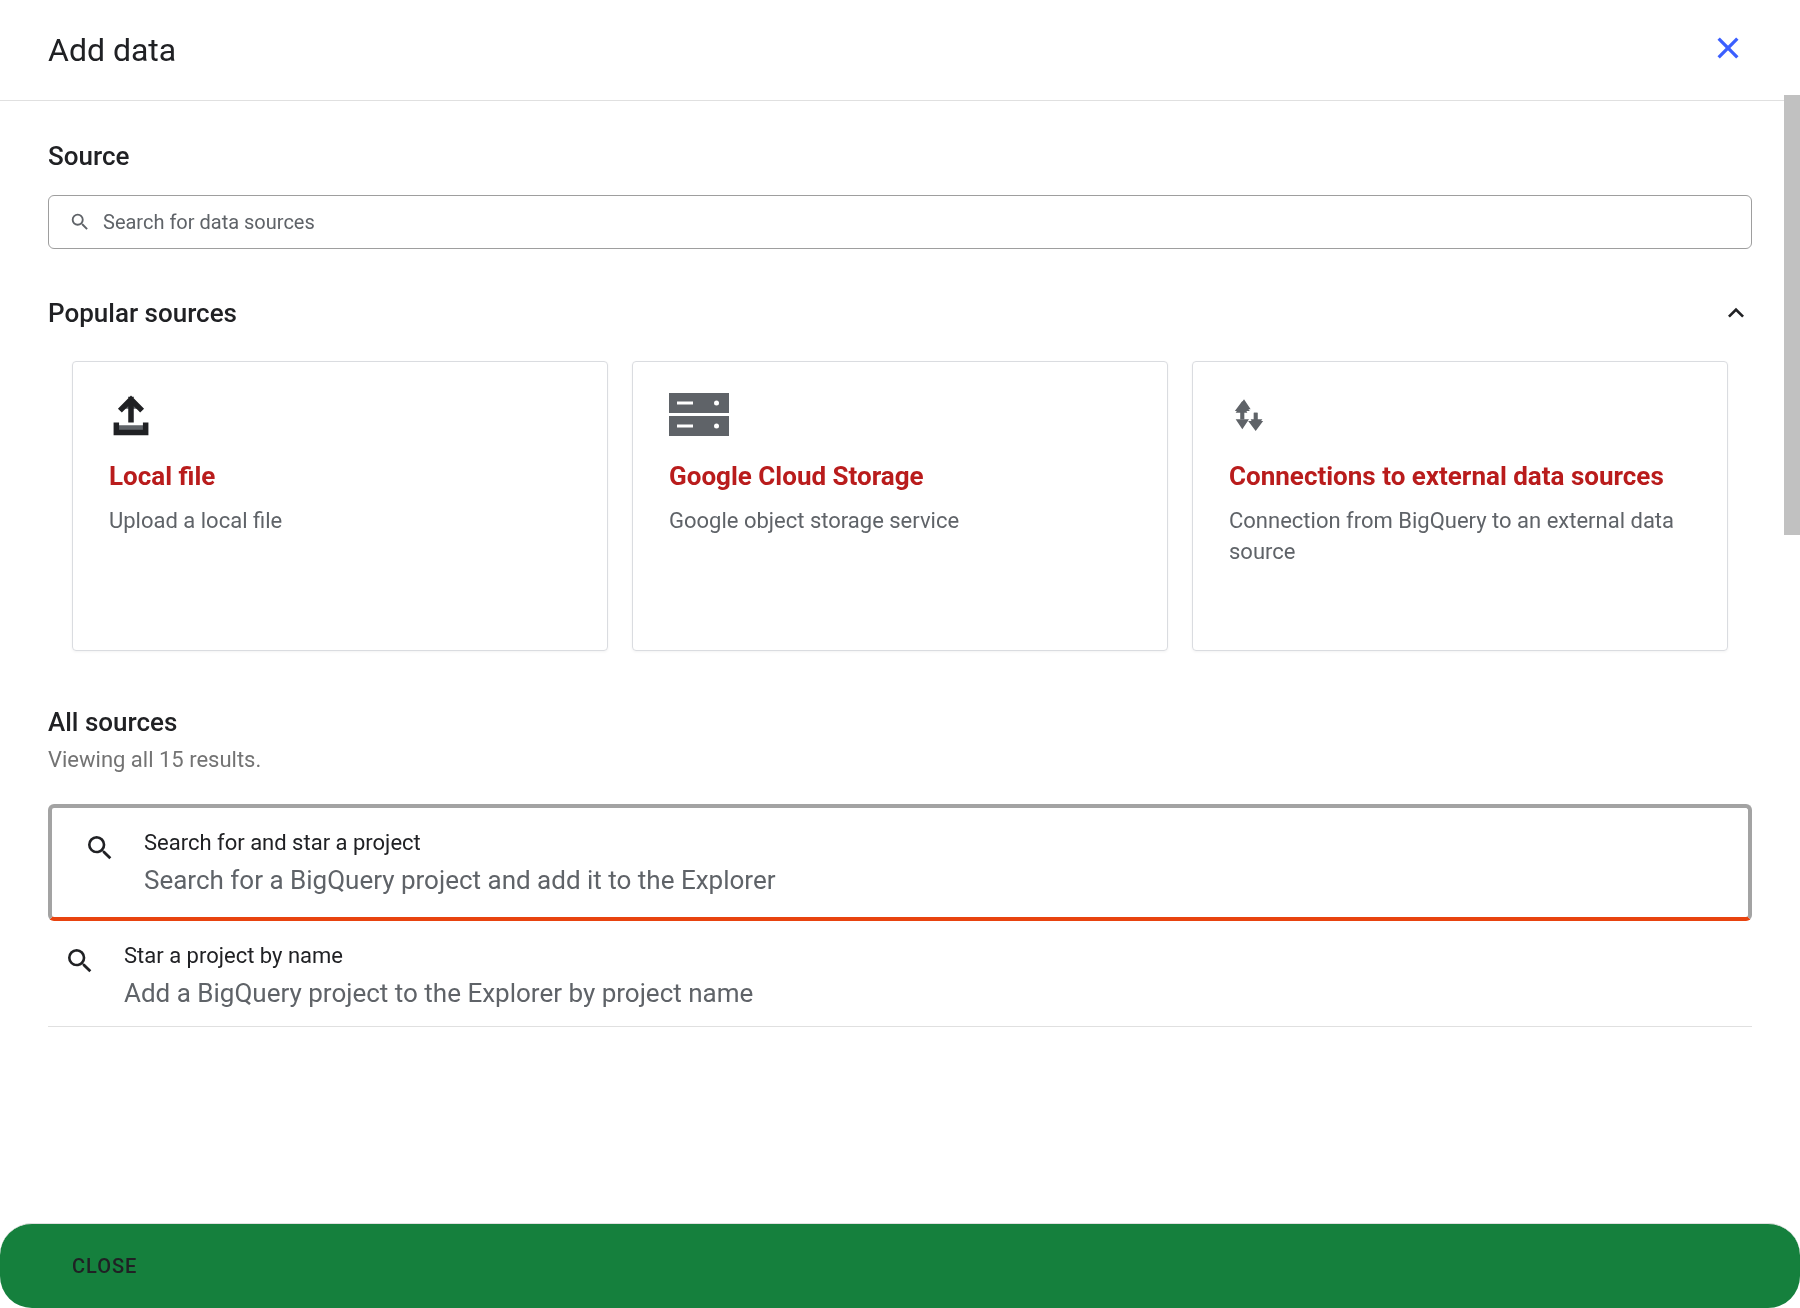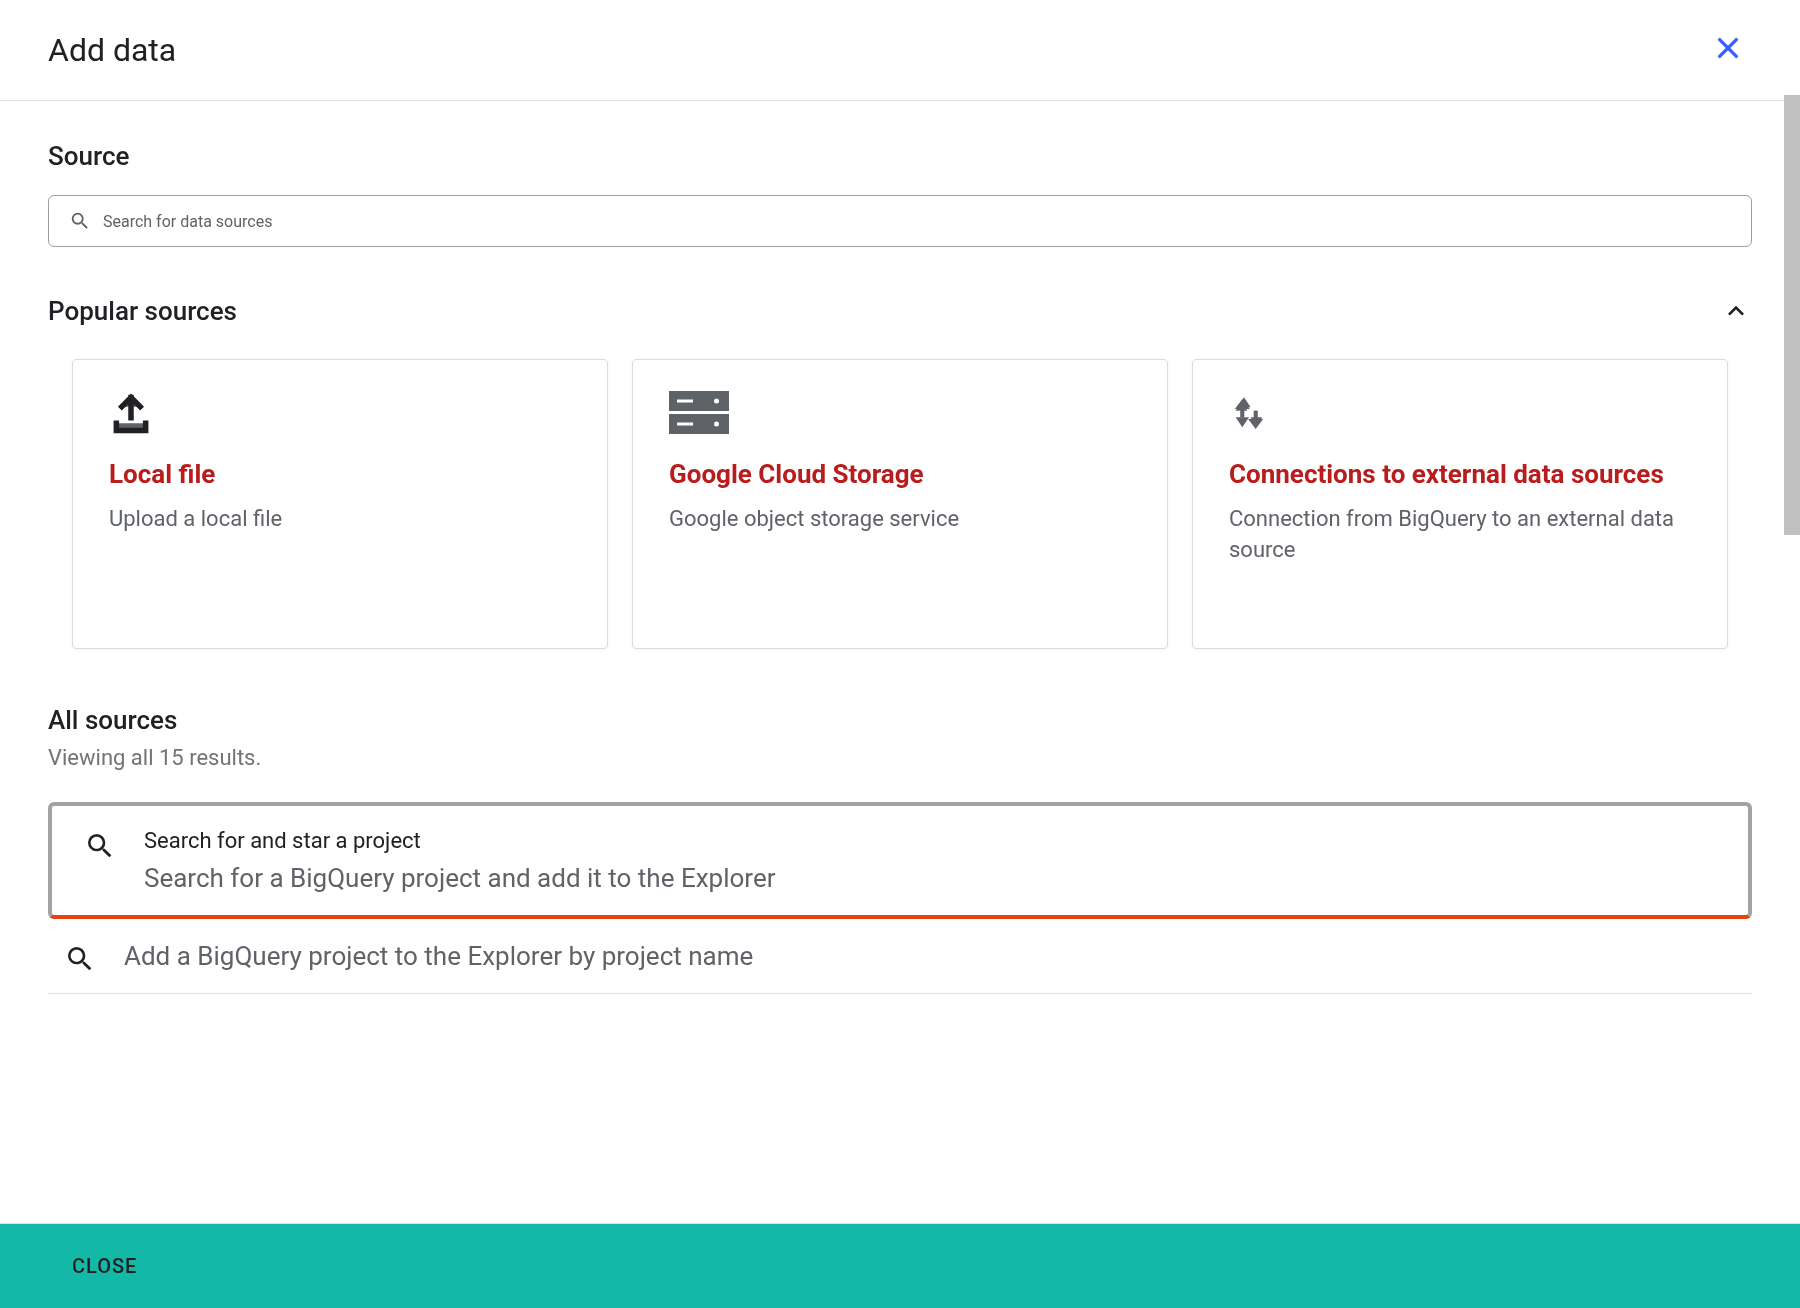--- a/index.html
+++ b/index.html
@@ -61,21 +61,21 @@
     .search-box .search-icon {
       width: 22px;
       height: 22px;
       fill: #5f6368;
       margin-right: 12px;
     }
     .search-input {
       flex: 1;
       border: none;
       outline: none;
-      font-size: 16px;
+      font-size: 20px;
       color: #5f6368;
       background: transparent;
     }
     .search-input::placeholder {
       color: #5f6368;
     }
     .collapsible-header {
       display: flex;
       justify-content: space-between;
       align-items: center;
@@ -179,21 +179,22 @@
       font-size: 26px;
       color: #5f6368;
     }
     .footer {
       position: absolute;
       bottom: 0;
       left: 0;
       right: 0;
       padding: 30px 72px;
       border-top: 1px solid #e0e0e0;
-      background: #14b8a6;
+      background: #15803d;
+      border-radius: 32px;
     }
     .close-button {
       font-size: 20px;
       font-weight: 500;
       letter-spacing: 1px;
       color: #202124;
       cursor: pointer;
       background: none;
       border: none;
     }
@@ -309,20 +310,21 @@
     </div>
   </div>
 
   <div class="list-item">
     <div class="list-icon">
       <svg viewBox="0 0 24 24">
           <path d="M15.5 14h-.79l-.28-.27A6.471 6.471 0 0 0 16 9.5 6.5 6.5 0 1 0 9.5 16c1.61 0 3.09-.59 4.23-1.57l.27.28v.79l5 4.99L20.49 19l-4.99-5zm-6 0C7.01 14 5 11.99 5 9.5S7.01 5 9.5 5 14 7.01 14 9.5 11.99 14 9.5 14z"></path>
         </svg>
     </div>
     <div class="list-content">
+      <div class="list-title">Star a project by name</div>
       <div class="list-subtitle">Add a BigQuery project to the Explorer by project name</div>
     </div>
   </div>
 
 </div>
 
 <div class="scrollbar-track"></div>
 
 <div class="footer">
   <button class="close-button">CLOSE</button>

